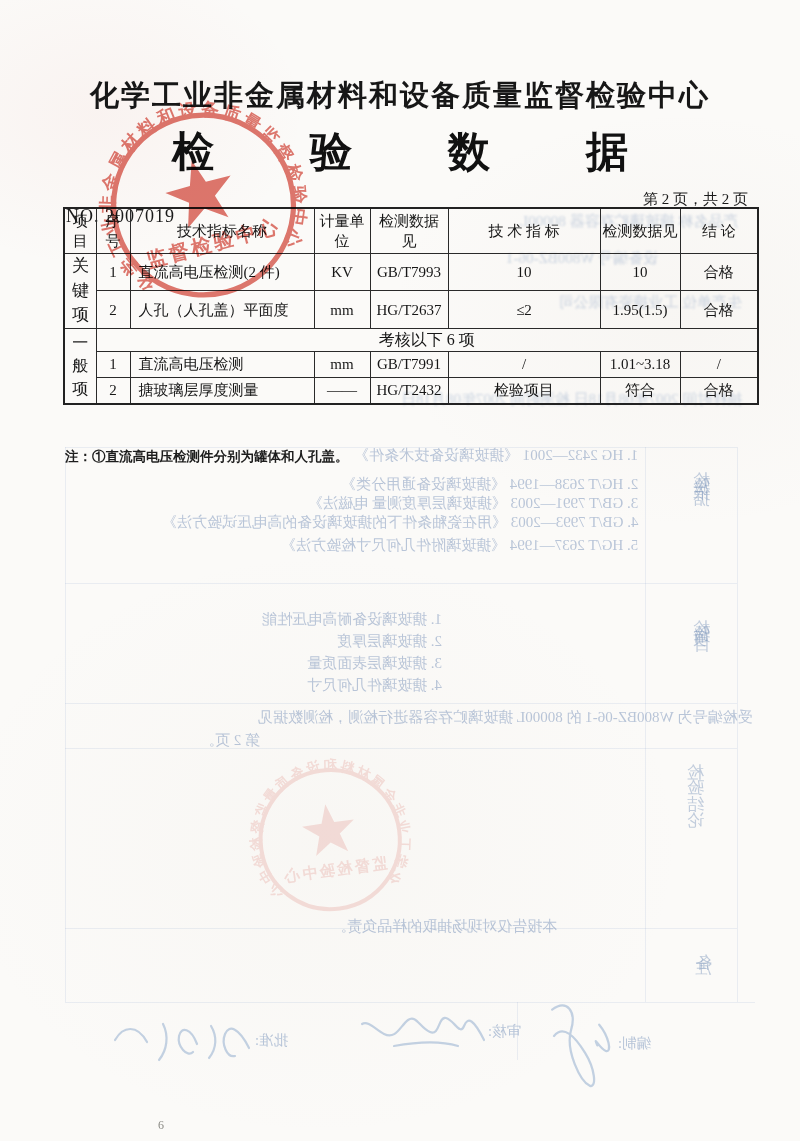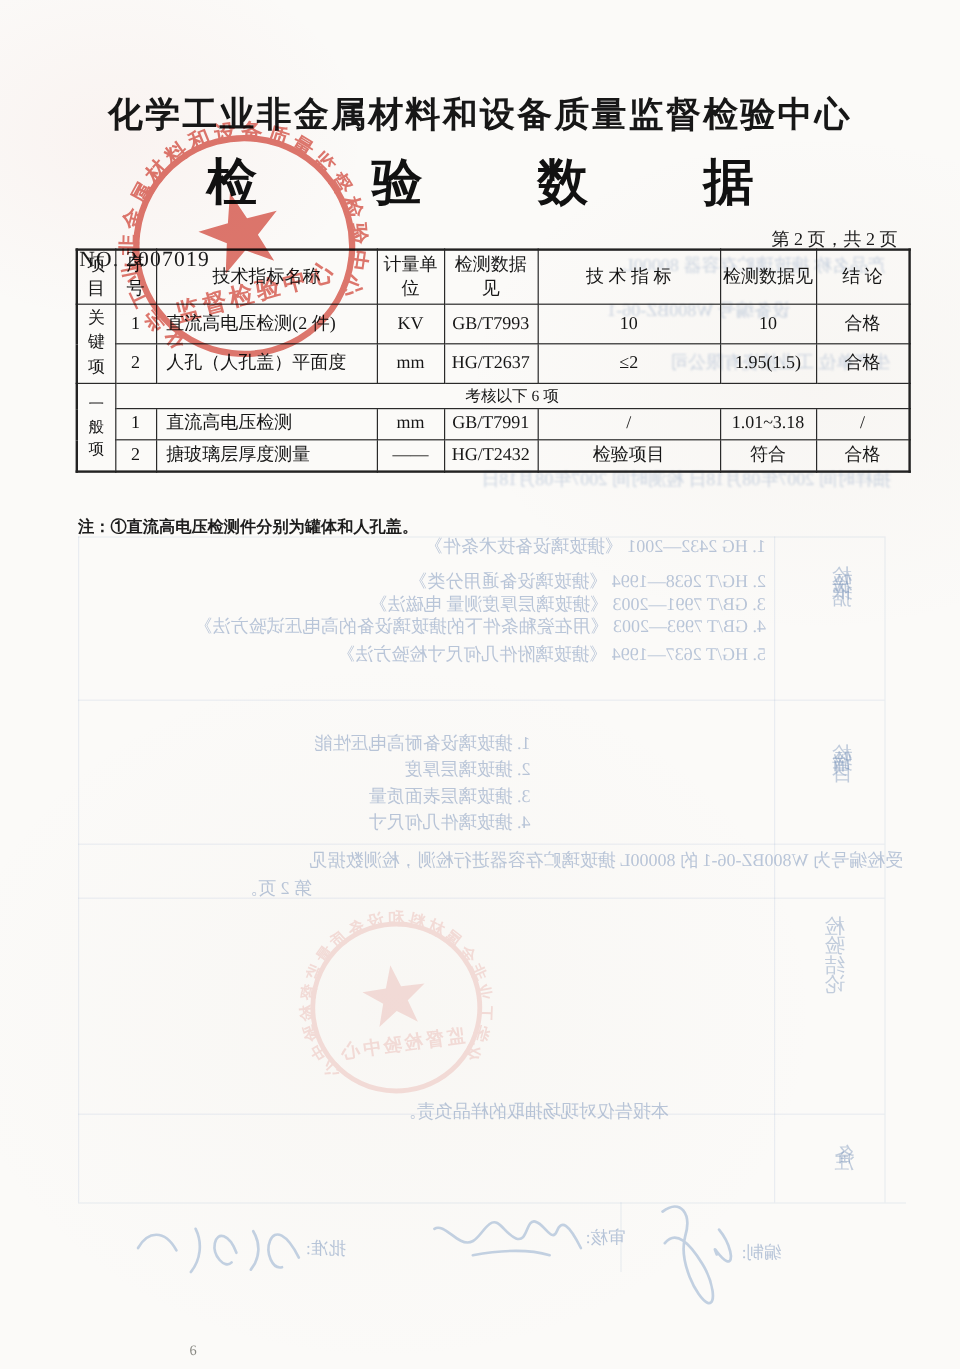--- a/index.html
+++ b/index.html
@@ -60,25 +60,25 @@
   table{border-collapse:collapse;table-layout:fixed;width:694px;color:#161616;}
   .tbl-top{border:2px solid #222;border-bottom:none;}
   .tbl-main{border:2px solid #222;}
   td,th{border:1px solid #2a2a2a;font-weight:normal;font-size:15px;
     text-align:center;vertical-align:middle;padding:0 2px;overflow:hidden;line-height:1.35;}
   .tbl-top td{height:31px;font-size:16px;}
   .tbl-top .lab{letter-spacing:1px;}
   .tbl-top .val{text-align:left;padding-left:12px;}
   .hdr td{height:44px;}
   .r-key td{height:32px;}
-  .banner td{height:20px;font-size:13px;}
+  .banner td{height:20px;font-size:16px;}
   .r-gen td{height:25px;}
-  .group-cell{font-size:14px;line-height:1.45;padding:0 7px;}
+  .group-cell{font-size:17px;line-height:1.45;padding:0 7px;}
   .item-cell{text-align:left;padding-left:8px;}
-  .footnote{position:absolute;left:65px;top:430px;font-size:13.5px;font-weight:600;color:#1d1d1d;
+  .footnote{position:absolute;left:65px;top:448px;font-size:13.5px;font-weight:600;color:#1d1d1d;
     font-family:"Liberation Sans",sans-serif;}
   .page-mark{position:absolute;left:158px;top:1118px;font-size:12px;color:#8a8a85;}
 </style>
 </head>
 <body>
 
 <div class="page">
 
   <div class="bleed-layer" aria-hidden="true">
 

